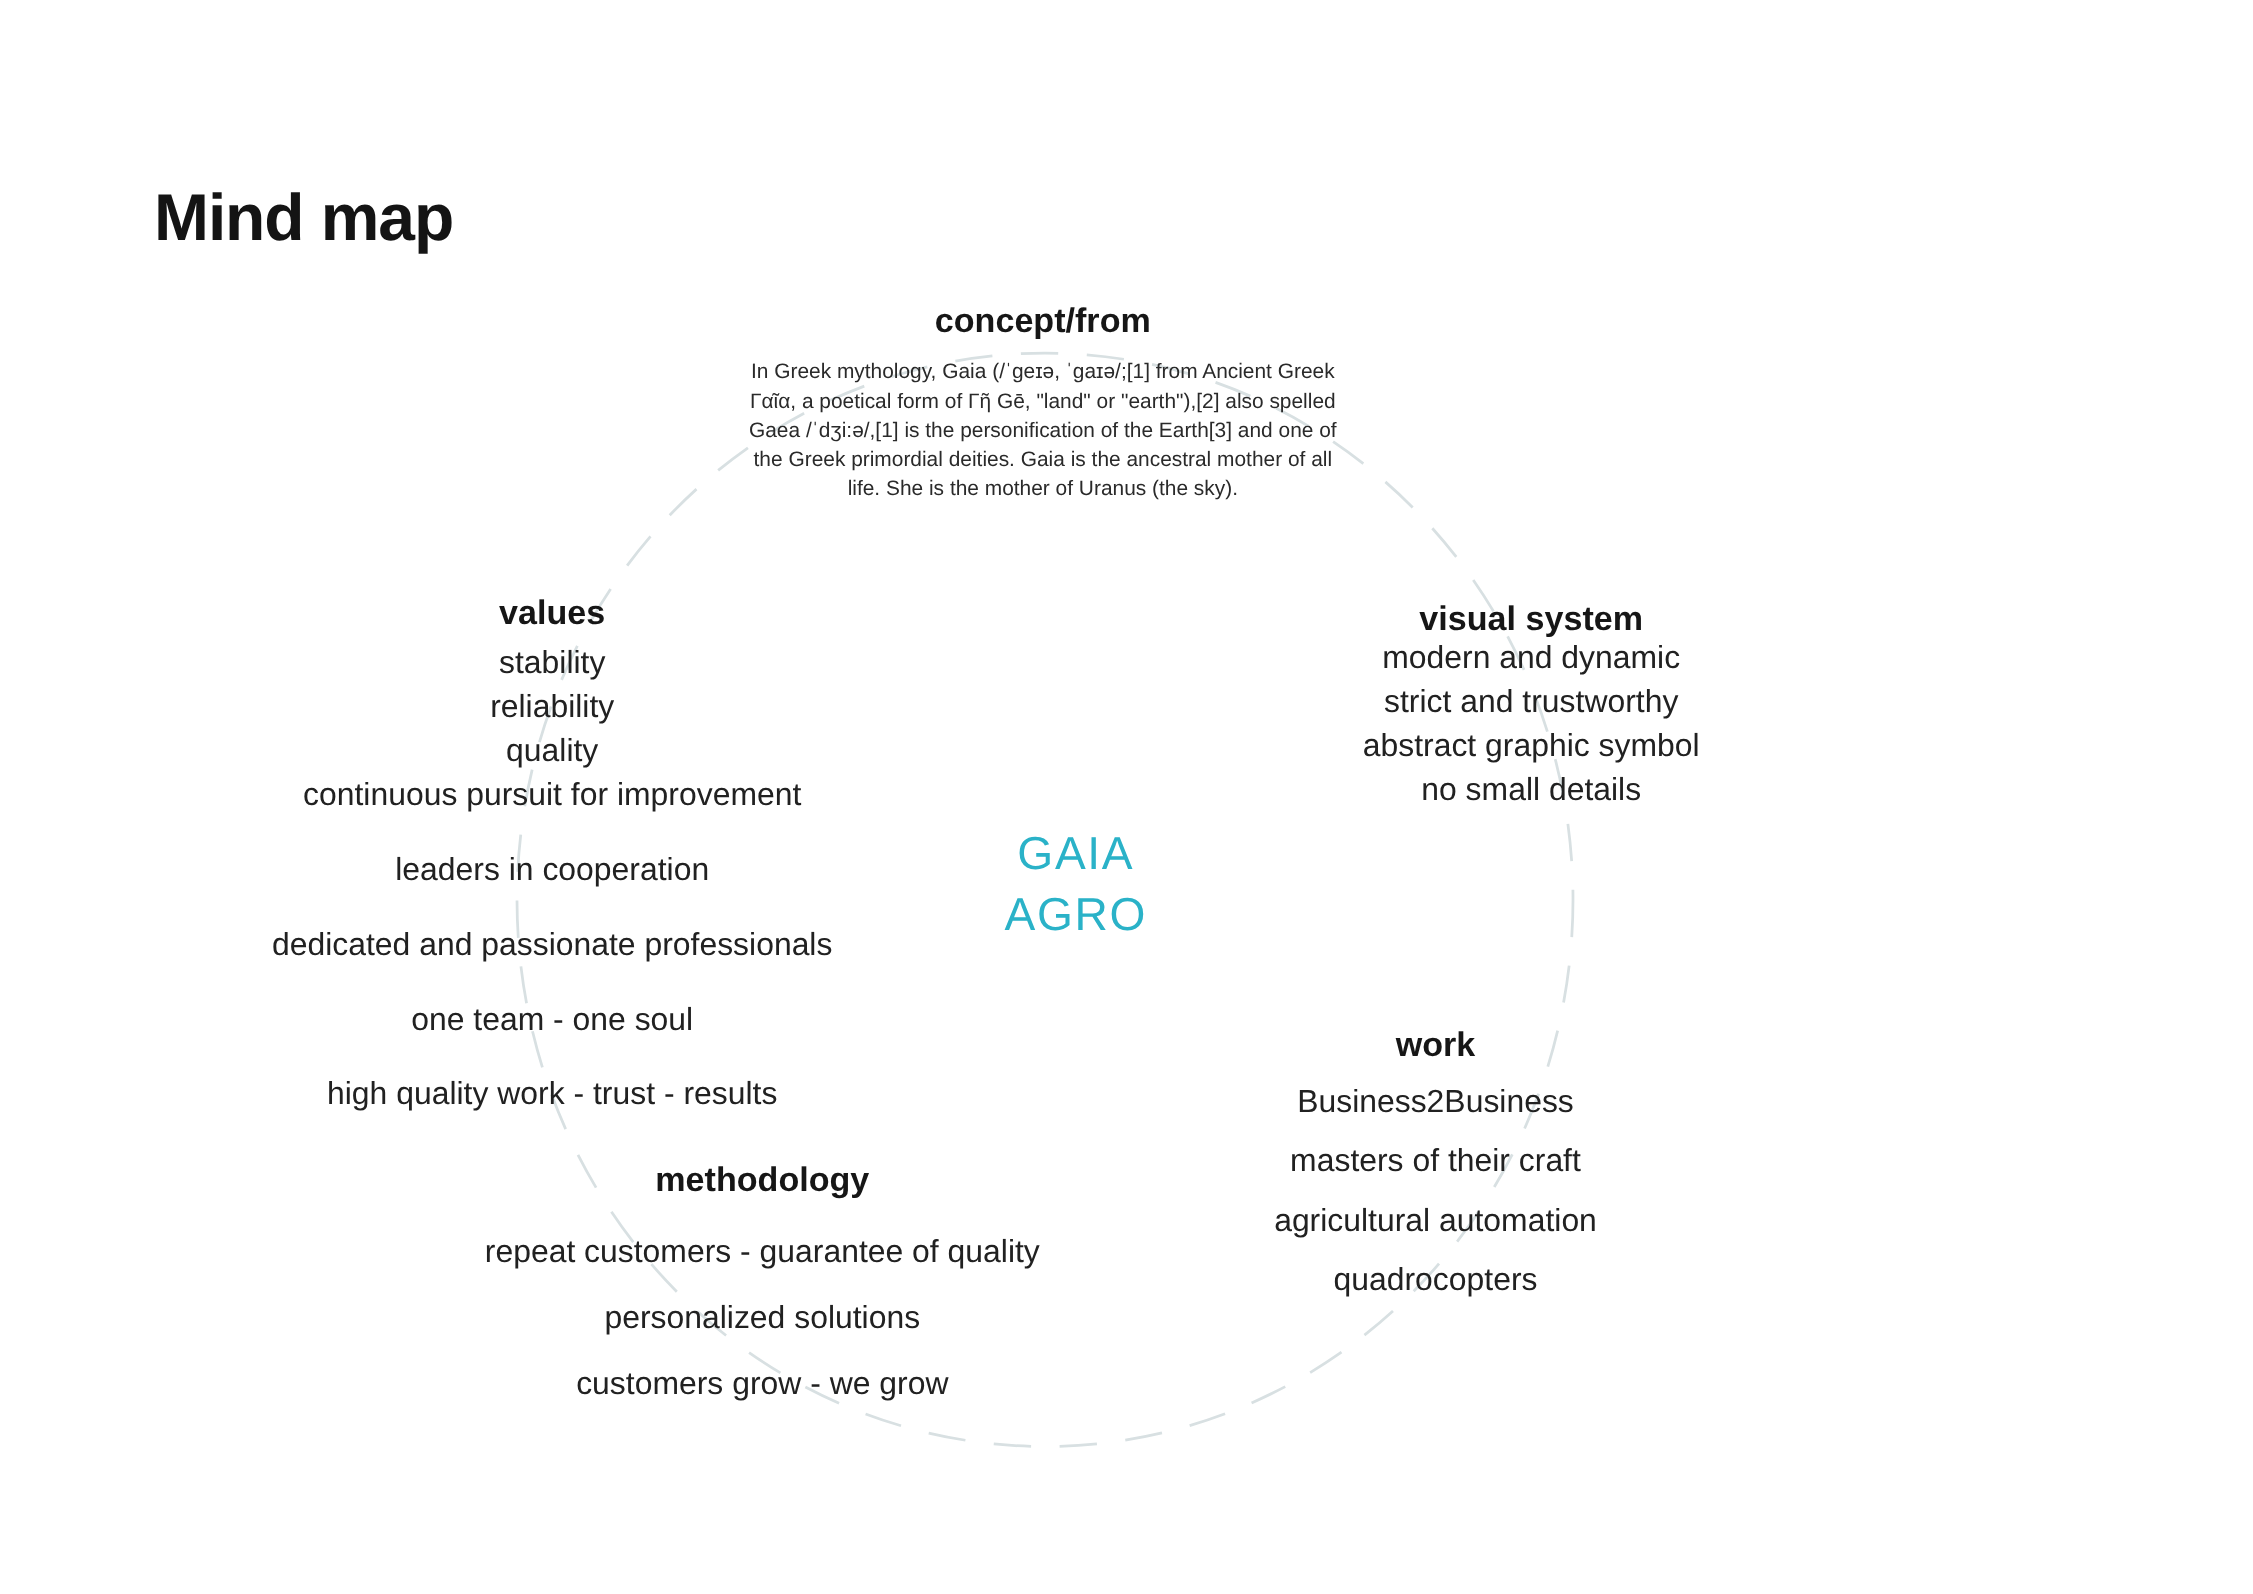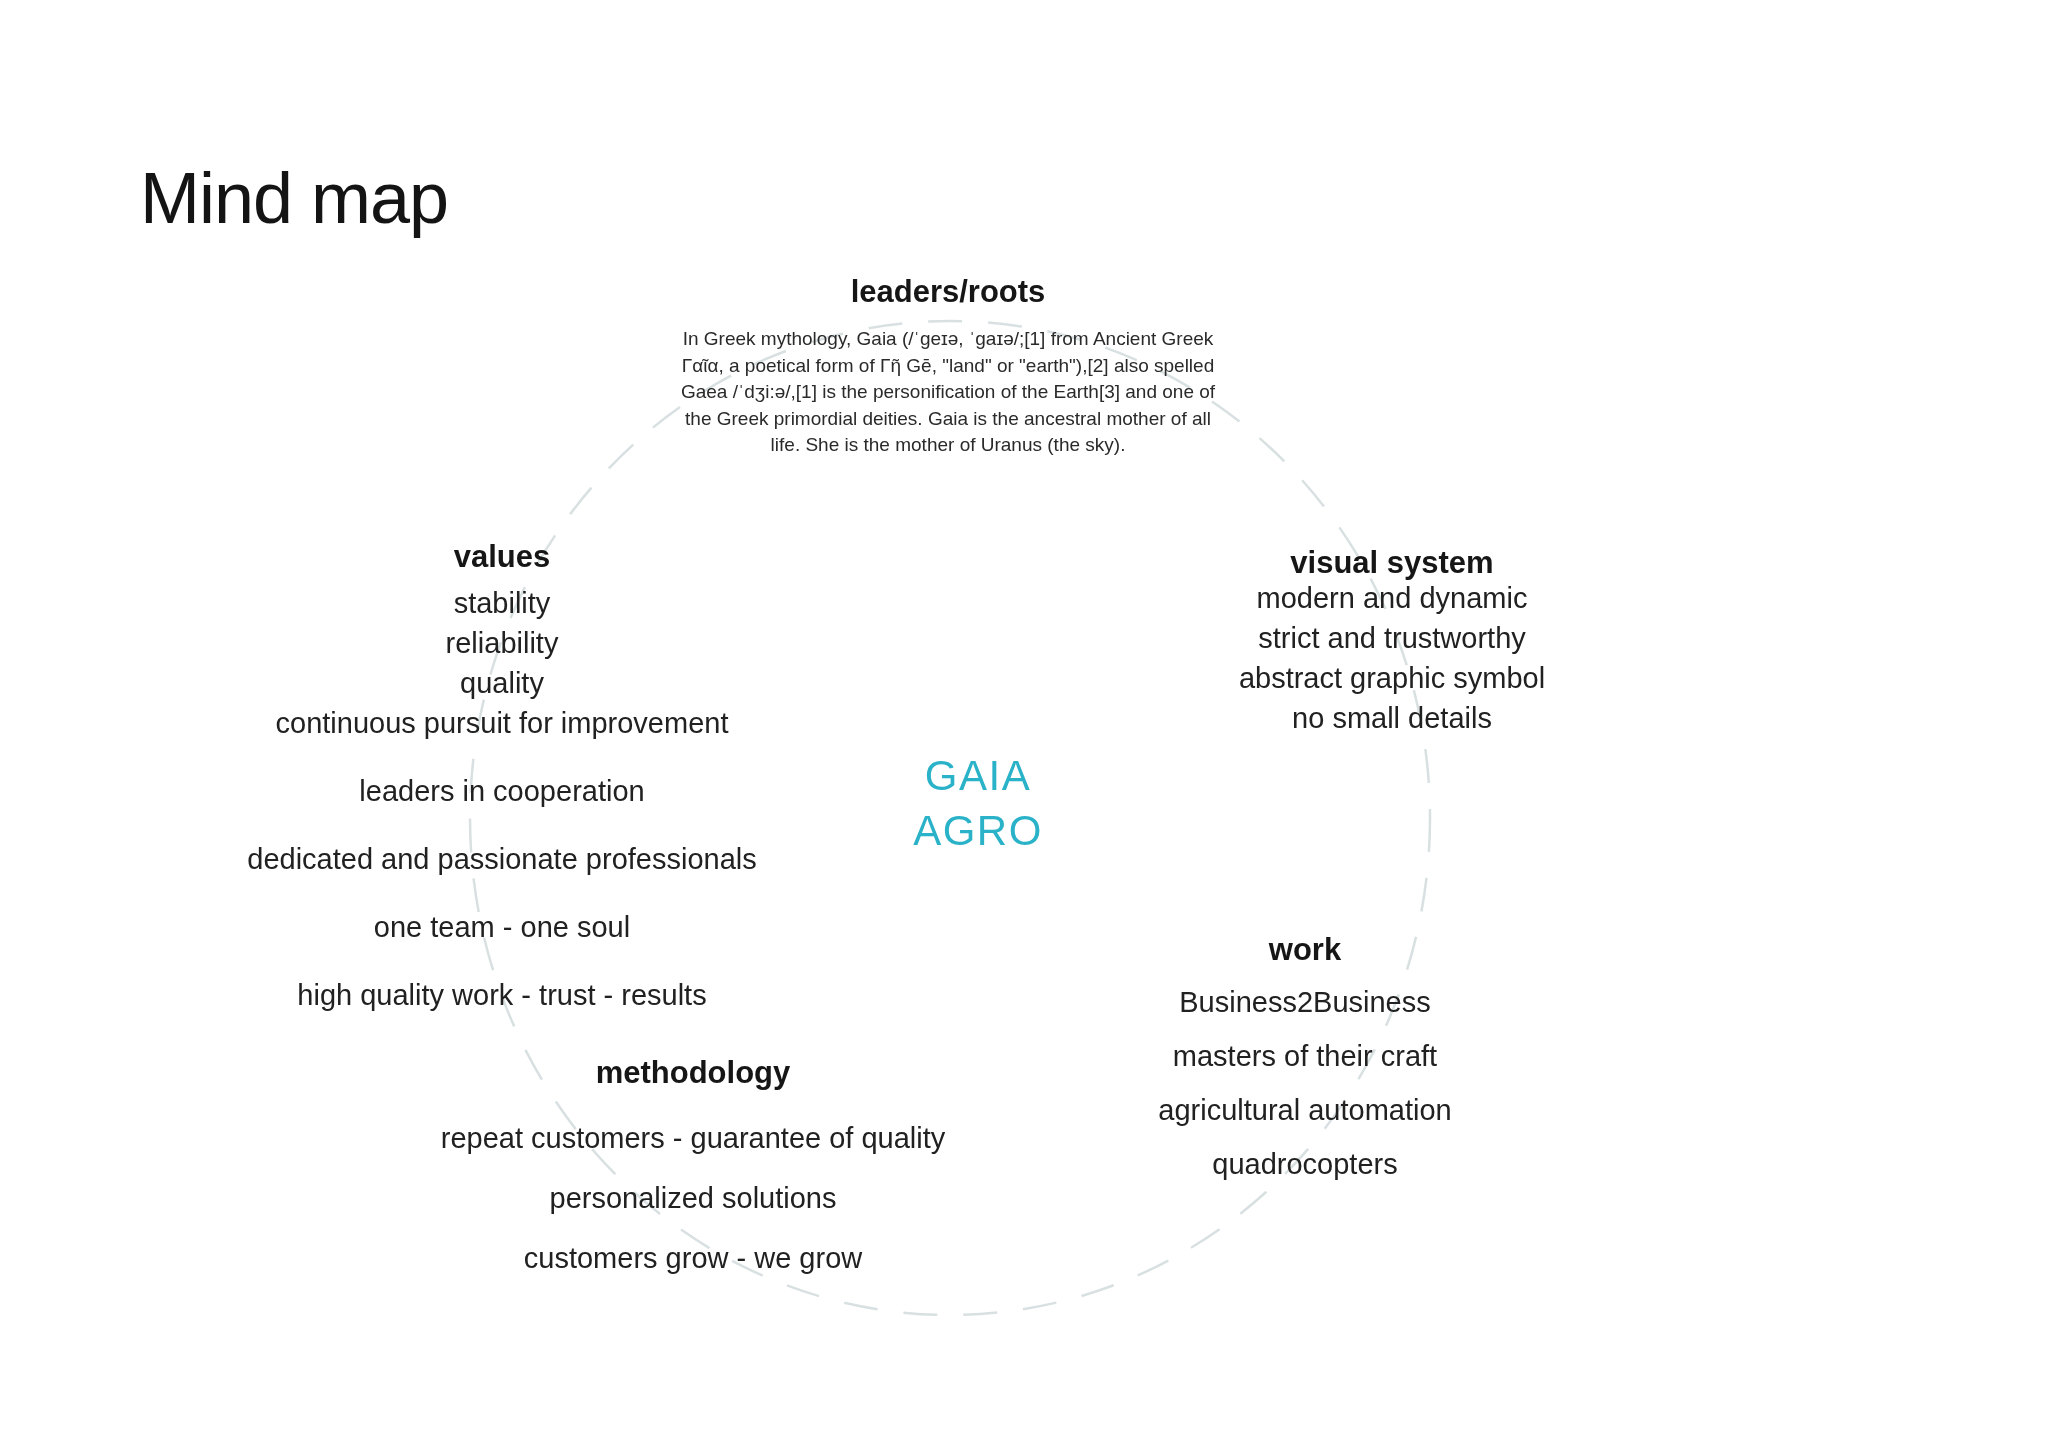--- a/index.html
+++ b/index.html
@@ -16,23 +16,23 @@
     position: absolute;
     left: 0; top: 0;
     width: 2048px; height: 1449px;
     pointer-events: none;
   }
   .title {
     position: absolute;
     left: 140px;
     top: 148px;
     margin: 0;
-    font-size: 72px;
+    font-size: 60px;
     line-height: 100px;
-    font-weight: 400;
+    font-weight: 700;
     letter-spacing: -1px;
     color: #141414;
     white-space: nowrap;
   }
   .block {
     position: absolute;
     transform: translateX(-50%);
     text-align: center;
     white-space: nowrap;
   }
@@ -92,21 +92,21 @@
 
 <div class="canvas">
 
   <svg class="circle-svg" viewBox="0 0 2048 1449">
     <ellipse cx="950" cy="818" rx="480" ry="497" fill="none" stroke-width="2.5" stroke-dasharray="34 26" stroke="#d8e0e2"></ellipse>
   </svg>
 
   <h1 class="title">Mind map</h1>
 
   <section class="block concept" style="left:948px; top:272px;">
-    <div class="h">leaders/roots</div>
+    <div class="h">concept/from</div>
     <p class="note">In Greek mythology, Gaia (/ˈgeɪə, ˈgaɪə/;[1] from Ancient Greek Γαῖα, a poetical form of Γῆ Gē, "land" or "earth"),[2] also spelled Gaea /ˈdʒi:ə/,[1] is the personification of the Earth[3] and one of the Greek primordial deities. Gaia is the ancestral mother of all life. She is the mother of Uranus (the sky).</p>
   </section>
 
   <section class="block values" style="left:502px; top:538px;">
     <div class="h">values</div>
     <div>
       <div class="mm-item">stability</div>
       <div class="mm-item">reliability</div>
       <div class="mm-item">quality</div>
       <div class="mm-item">continuous pursuit for improvement</div>

